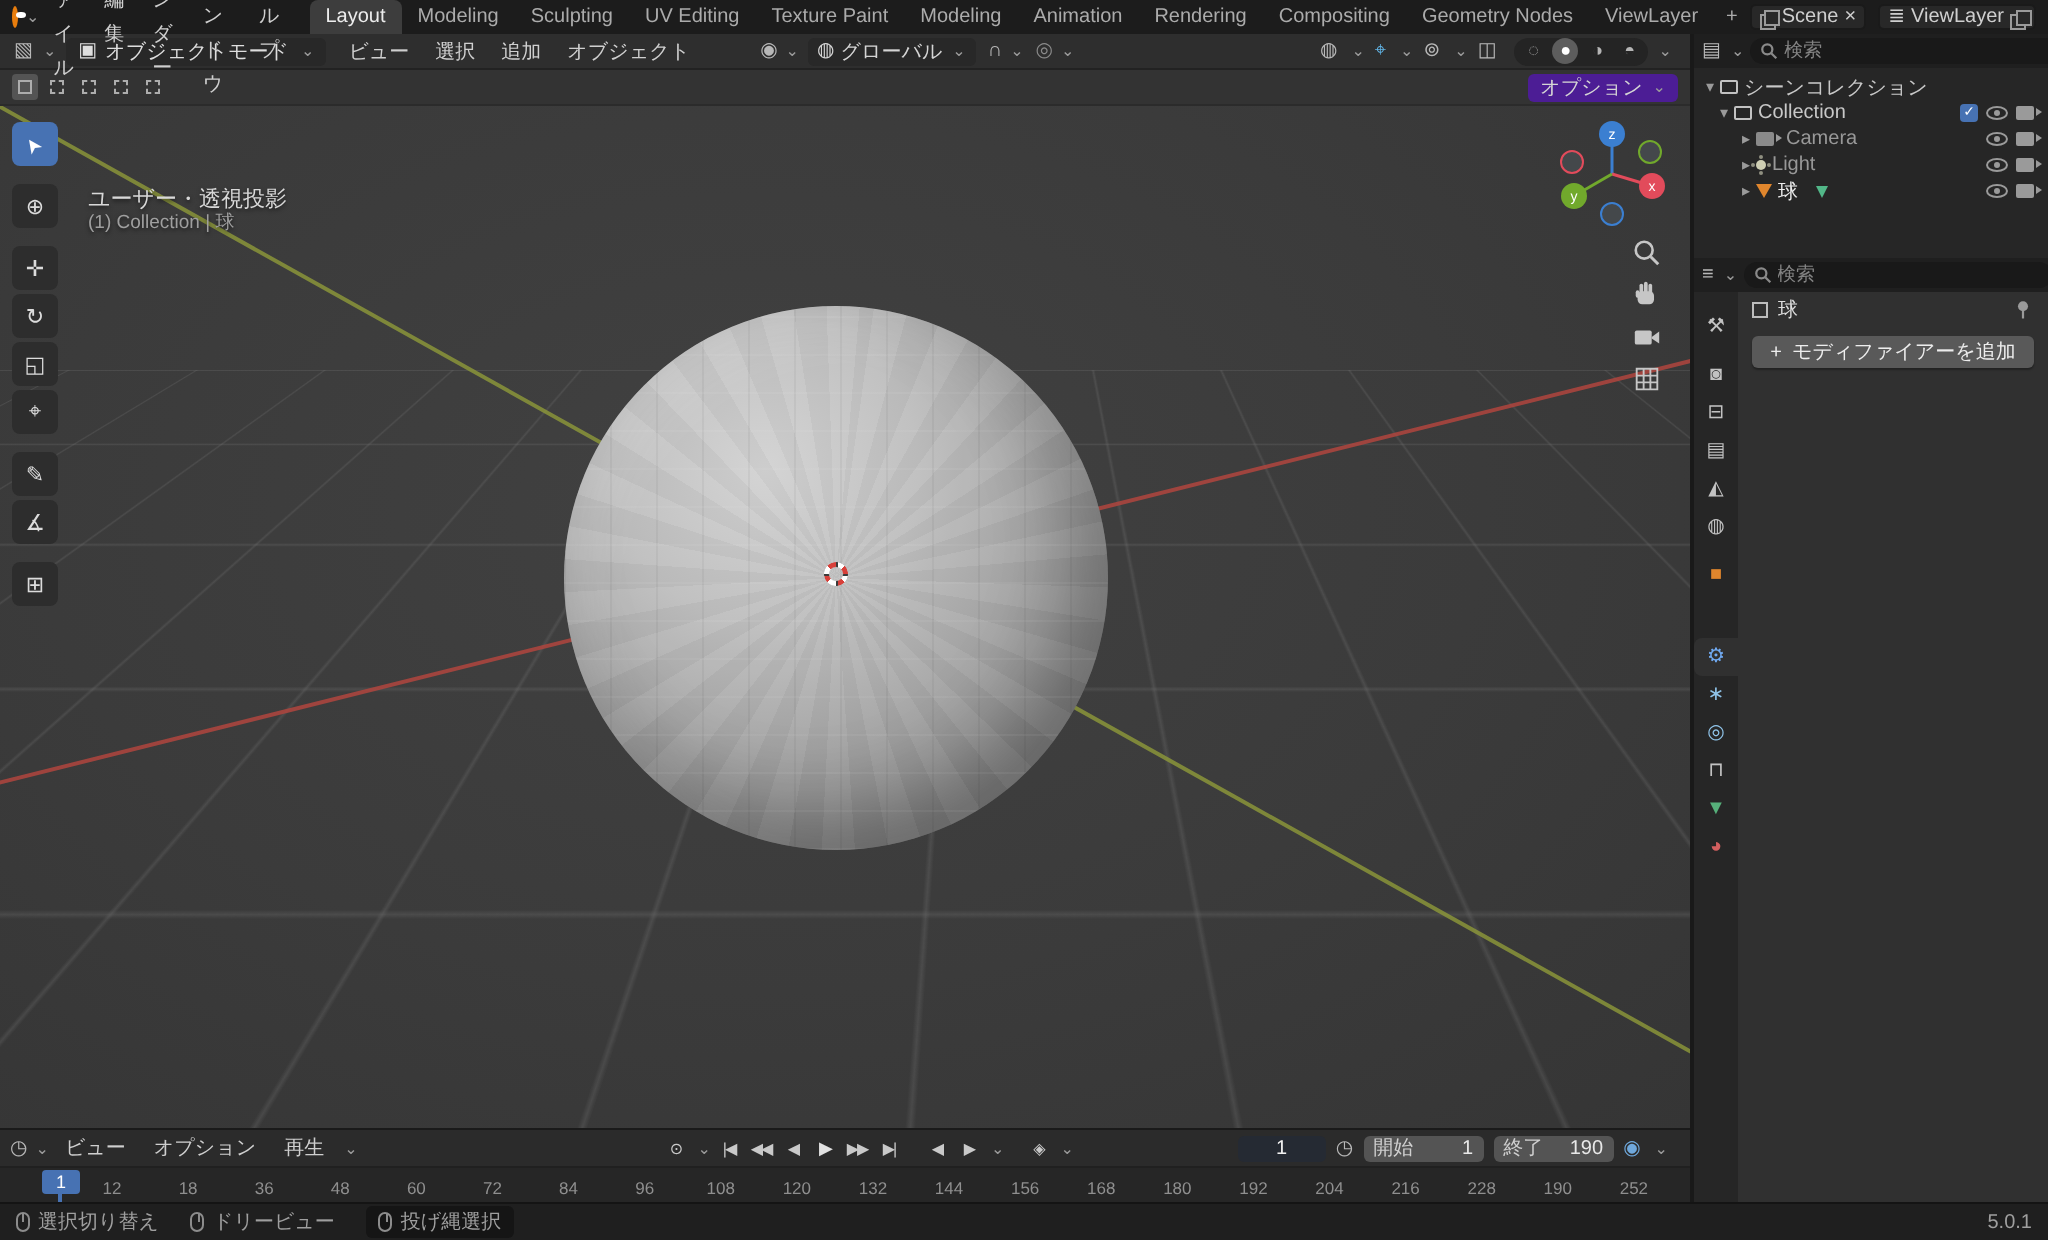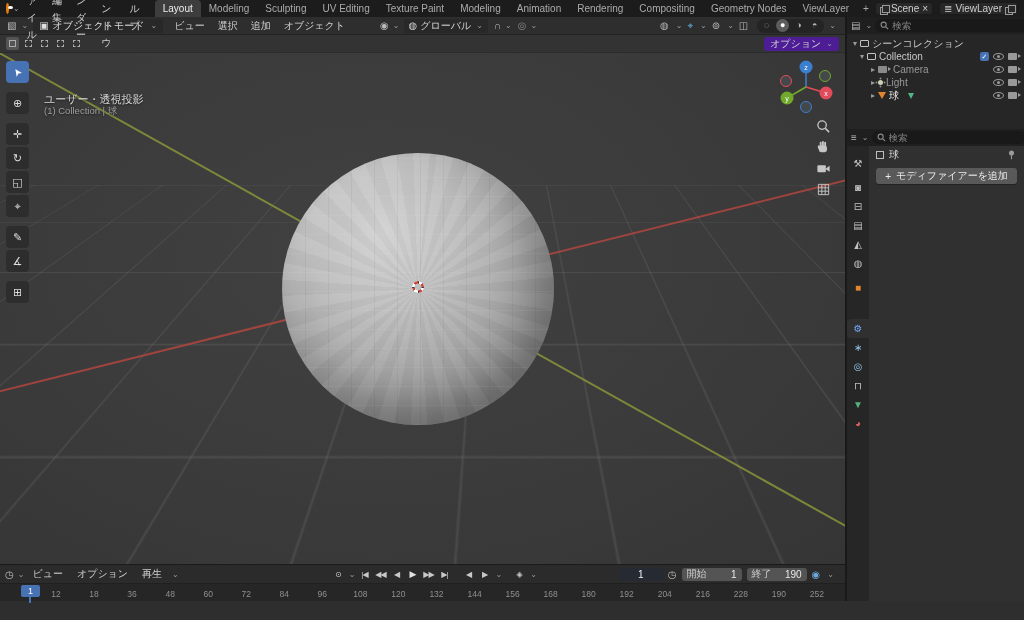--- a/index.html
+++ b/index.html
@@ -507,14 +507,29 @@
           <span>204</span>
           <span>216</span>
           <span>228</span>
           <span>190</span>
           <span>252</span>
       </div>
       <div class="playhead">1</div>
     </div>
   </div>
 
+  <div class="status">
+    <span class="st-item">
+      <span class="ic-mouse"></span>
+      <span>選択切り替え</span>
+    </span>
+    <span class="st-item">
+      <span class="ic-mouse"></span>
+      <span>ドリービュー</span>
+    </span>
+    <span class="st-item chip2">
+      <span class="ic-mouse"></span>
+      <span>投げ縄選択</span>
+    </span>
+    <span class="version">5.0.1</span>
+  </div>
 
 </div>
 
 </body></html>

